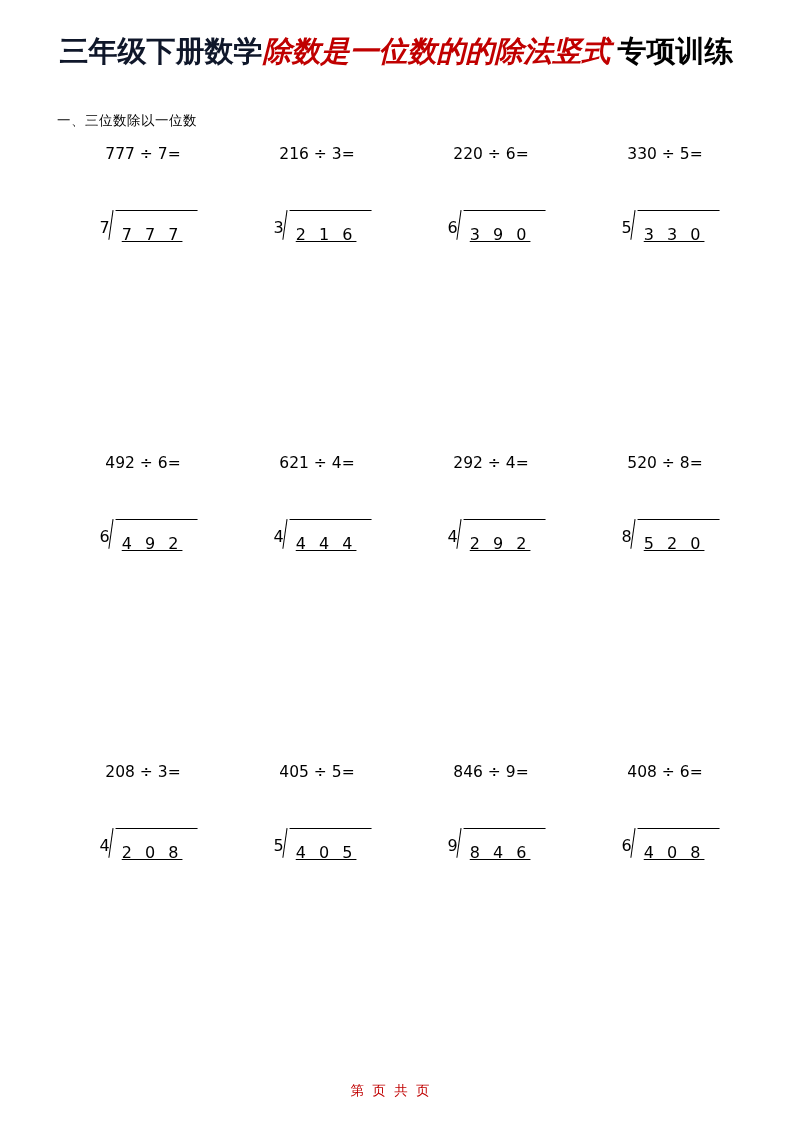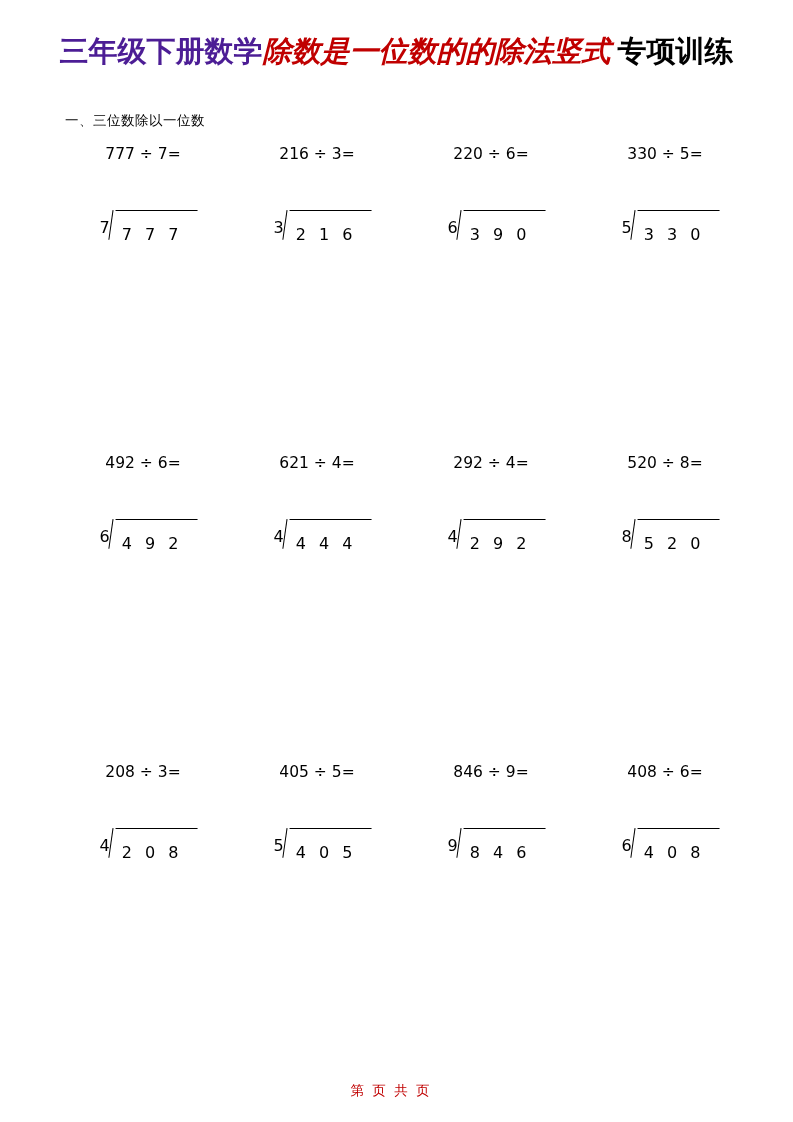--- a/index.html
+++ b/index.html
@@ -32,21 +32,21 @@
     white-space: nowrap;
     font-family: "DejaVu Sans", sans-serif;
   }
   .title .seg-black { color: #000000; }
   .title .seg-red { color: #c00000; font-style: italic; }
 
   
   .section-heading {
     position: absolute;
     top: 112px;
-    left: 65px;
+    left: 57px;
     font-size: 13.5px;
     color: #000;
     font-family: "DejaVu Sans", sans-serif;
     letter-spacing: 0.5px;
   }
 
   
   .grid {
     position: absolute;
     left: 57px;
@@ -100,20 +100,21 @@
     font-family: "DejaVu Sans", sans-serif;
     line-height: 26px;
     padding-right: 3px;
     padding-top: 7px;
   }
   .bracket {
     position: relative;
     height: 34px;
     padding-top: 7px;
     box-sizing: border-box;
+    text-decoration: underline;
   }
   .bracket .vbar {
     position: absolute;
     left: 0;
     top: 2px;
     width: 1px;
     height: 30px;
     background: #000;
     transform: rotate(8deg);
     transform-origin: top left;
@@ -146,21 +147,21 @@
     font-family: "DejaVu Sans", sans-serif;
     letter-spacing: 2px;
   }
 </style>
 </head>
 <body>
 
 <div class="page">
 
   <div class="title">
-    <span class="seg-black" style="color: #4c1d95;">三年级下册数学</span><span class="seg-red" style="color: rgb(192, 0, 0);">除数是一位数的的除法竖式</span><span class="seg-black" style="color: rgb(0, 0, 0); margin-left: 7px;">专项训练</span>
+    <span class="seg-black" style="color: #0f172a;">三年级下册数学</span><span class="seg-red" style="color: rgb(192, 0, 0);">除数是一位数的的除法竖式</span><span class="seg-black" style="color: rgb(0, 0, 0); margin-left: 7px;">专项训练</span>
   </div>
 
   <div class="section-heading">一、三位数除以一位数</div>
 
   <div class="grid">
 
     <div class="row">
       <div class="cell c0">
         <div class="expr">777 ÷ 7=</div>
         <div class="longdiv">

